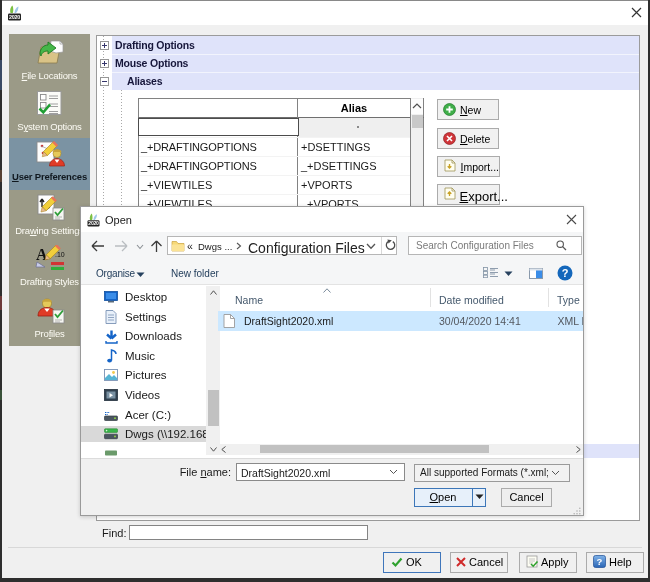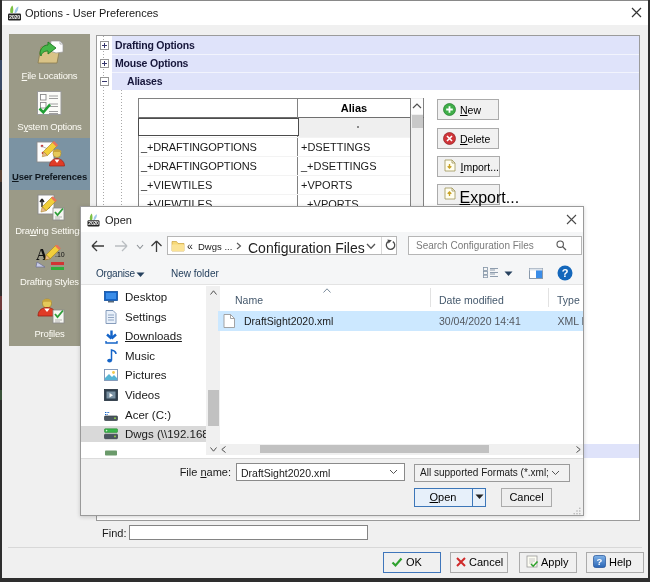--- a/index.html
+++ b/index.html
@@ -23,21 +23,20 @@
 
   <div class="abs" style="left:2px;top:1px;width:646px;height:24px;background:#ffffff;"></div>
   <div class="abs" id="app-icon" style="left:7px;top:4px;width:16px;height:17px;">
     <svg width="16" height="17">
       <path d="M3.5 9 C2.5 5.5 4 2.5 5.5 1.5 C6.5 4 6.5 7 5.8 9 Z" fill="#7cc043"></path>
       <path d="M7.5 9 C7.5 5.5 9.5 3 11.5 2.5 C11.5 5 10.5 7.5 9 9 Z" fill="#9fc7e8"></path>
       <rect x="1" y="9.5" width="13" height="7" rx="1.2" fill="#222"></rect>
       <text x="7.5" y="15.2" font-size="5.4" font-weight="bold" letter-spacing="-0.2" fill="#fff" text-anchor="middle">2020</text>
     </svg>
   </div>
-  <div class="abs t11" style="left:25px;top:7px;">Options - User Preferences</div>
   <svg class="abs" style="left:631px;top:7px;" width="11" height="11">
       <path d="M1 1 L10 10 M10 1 L1 10" stroke="#343434" stroke-width="1.2"></path>
     </svg>
 
   <div class="abs" style="left:9px;top:34px;width:81px;height:312px;background:#9b9a87;"></div>
   <div class="abs" style="left:9px;top:138px;width:81px;height:52px;background:#7b93a3;"></div>
 
   <svg class="abs" style="left:34px;top:37px;" width="32" height="30">
     <path d="M7 10 L26 10 L23 26 L4 26 Z" fill="#d9c387" stroke="#8a7c4e" stroke-width="0.8"></path>
     <path d="M17 4 h9 l3 3 v8 l-7 1 l-6 -2 z" fill="#fdfdfd" stroke="#9a9a9a" stroke-width="0.7"></path>
@@ -186,21 +185,21 @@
     <path d="M9 1 v3 h3" fill="none" stroke="#a09455" stroke-width="0.8"></path>
     <path d="M6.5 5 v4 M4.7 7.2 L6.5 9 L8.3 7.2" stroke="#c9a227" stroke-width="1.3" fill="none"></path>
   </svg>
   <div class="abs" style="left:460.5px;top:160.5px;font-size:10.5px;color:#000;"><span style="text-decoration:underline">I</span>mport...</div>
   <div class="abs" style="left:437px;top:183.5px;width:63px;height:21px;background:#f1f1f1;border:1px solid #ababab;box-sizing:border-box;"></div>
   <svg class="abs" style="left:443px;top:187px;" width="13" height="13">
     <path d="M2 1 h7 l3 3 v8 h-10 z" fill="#fffef0" stroke="#a09455" stroke-width="0.8"></path>
     <path d="M9 1 v3 h3" fill="none" stroke="#a09455" stroke-width="0.8"></path>
     <path d="M6.5 9 v-4 M4.7 6.8 L6.5 5 L8.3 6.8" stroke="#c9a227" stroke-width="1.3" fill="none"></path>
   </svg>
-  <div class="abs" style="left:459.5px;top:188.5px;font-size:16px;color:#000;"><span style="text-decoration:underline">E</span>xport...</div>
+  <div class="abs" style="left:459.5px;top:188.5px;font-size:13px;color:#000;"><span style="text-decoration:underline">E</span>xport...</div>
 
   <div class="abs" style="left:102px;top:527px;font-size:11px;color:#1a1a1a;">Find:</div>
   <div class="abs" style="left:129px;top:525px;width:239px;height:15px;background:#fff;border:1px solid #848484;box-sizing:border-box;"></div>
   <div class="abs" style="left:8px;top:547px;width:634px;height:1px;background:#d8d8d8;"></div>
 
   <div class="abs" style="left:383px;top:552px;width:58px;height:21px;background:#f0f0f0;border:1px solid #3f76bb;box-sizing:border-box;"></div>
   <svg class="abs" style="left:391px;top:556px;" width="12" height="12">
       <path d="M1.5 6.5 L4.5 9.5 L10.5 2.5" stroke="#2ea12e" stroke-width="2.2" fill="none"></path>
     </svg>
   <div class="abs" style="left:406px;top:556px;font-size:11px;color:#000;">OK</div>
@@ -345,21 +344,21 @@
       <rect x="0.5" y="0.8" width="13" height="3.6" rx="0.7" fill="#39b54a" stroke="#2a8636" stroke-width="0.6"></rect>
       <circle cx="2.6" cy="2.6" r="0.8" fill="#d6f5d6"></circle>
       <rect x="0.5" y="6.2" width="13" height="4.5" rx="0.8" fill="#4a5560" stroke="#333c44" stroke-width="0.7"></rect>
       <circle cx="11" cy="8.4" r="0.9" fill="#9adf3f"></circle>
     </svg>
     <svg class="abs" style="left:23px;top:242.5px;" width="14" height="6">
       <rect x="1" y="0.5" width="12" height="5" rx="0.8" fill="#6a9a6a"></rect>
     </svg>
     <div class="abs nav" style="left:44px;top:84px;">Desktop</div>
     <div class="abs nav" style="left:44px;top:103.6px;">Settings</div>
-    <div class="abs nav" style="left:44px;top:123.2px;text-decoration:underline;">Downloads</div>
+    <div class="abs nav" style="left:44px;top:123.2px;">Downloads</div>
     <div class="abs nav" style="left:44px;top:142.8px;">Music</div>
     <div class="abs nav" style="left:44px;top:162.4px;">Pictures</div>
     <div class="abs nav" style="left:44px;top:182px;">Videos</div>
     <div class="abs nav" style="left:44px;top:201.6px;">Acer (C:)</div>
     <div class="abs nav" style="left:44px;top:221.2px;">Dwgs (\\192.168</div>
 
     <div class="abs" style="left:125px;top:79px;width:14px;height:169px;background:#f0f0f0;"></div>
     <svg class="abs" style="left:129px;top:83px;" width="7" height="5">
         <path d="M0.5 4.5 L3.5 0.8 L6.5 4.5" stroke="#505050" stroke-width="1" fill="none"></path>
       </svg>

